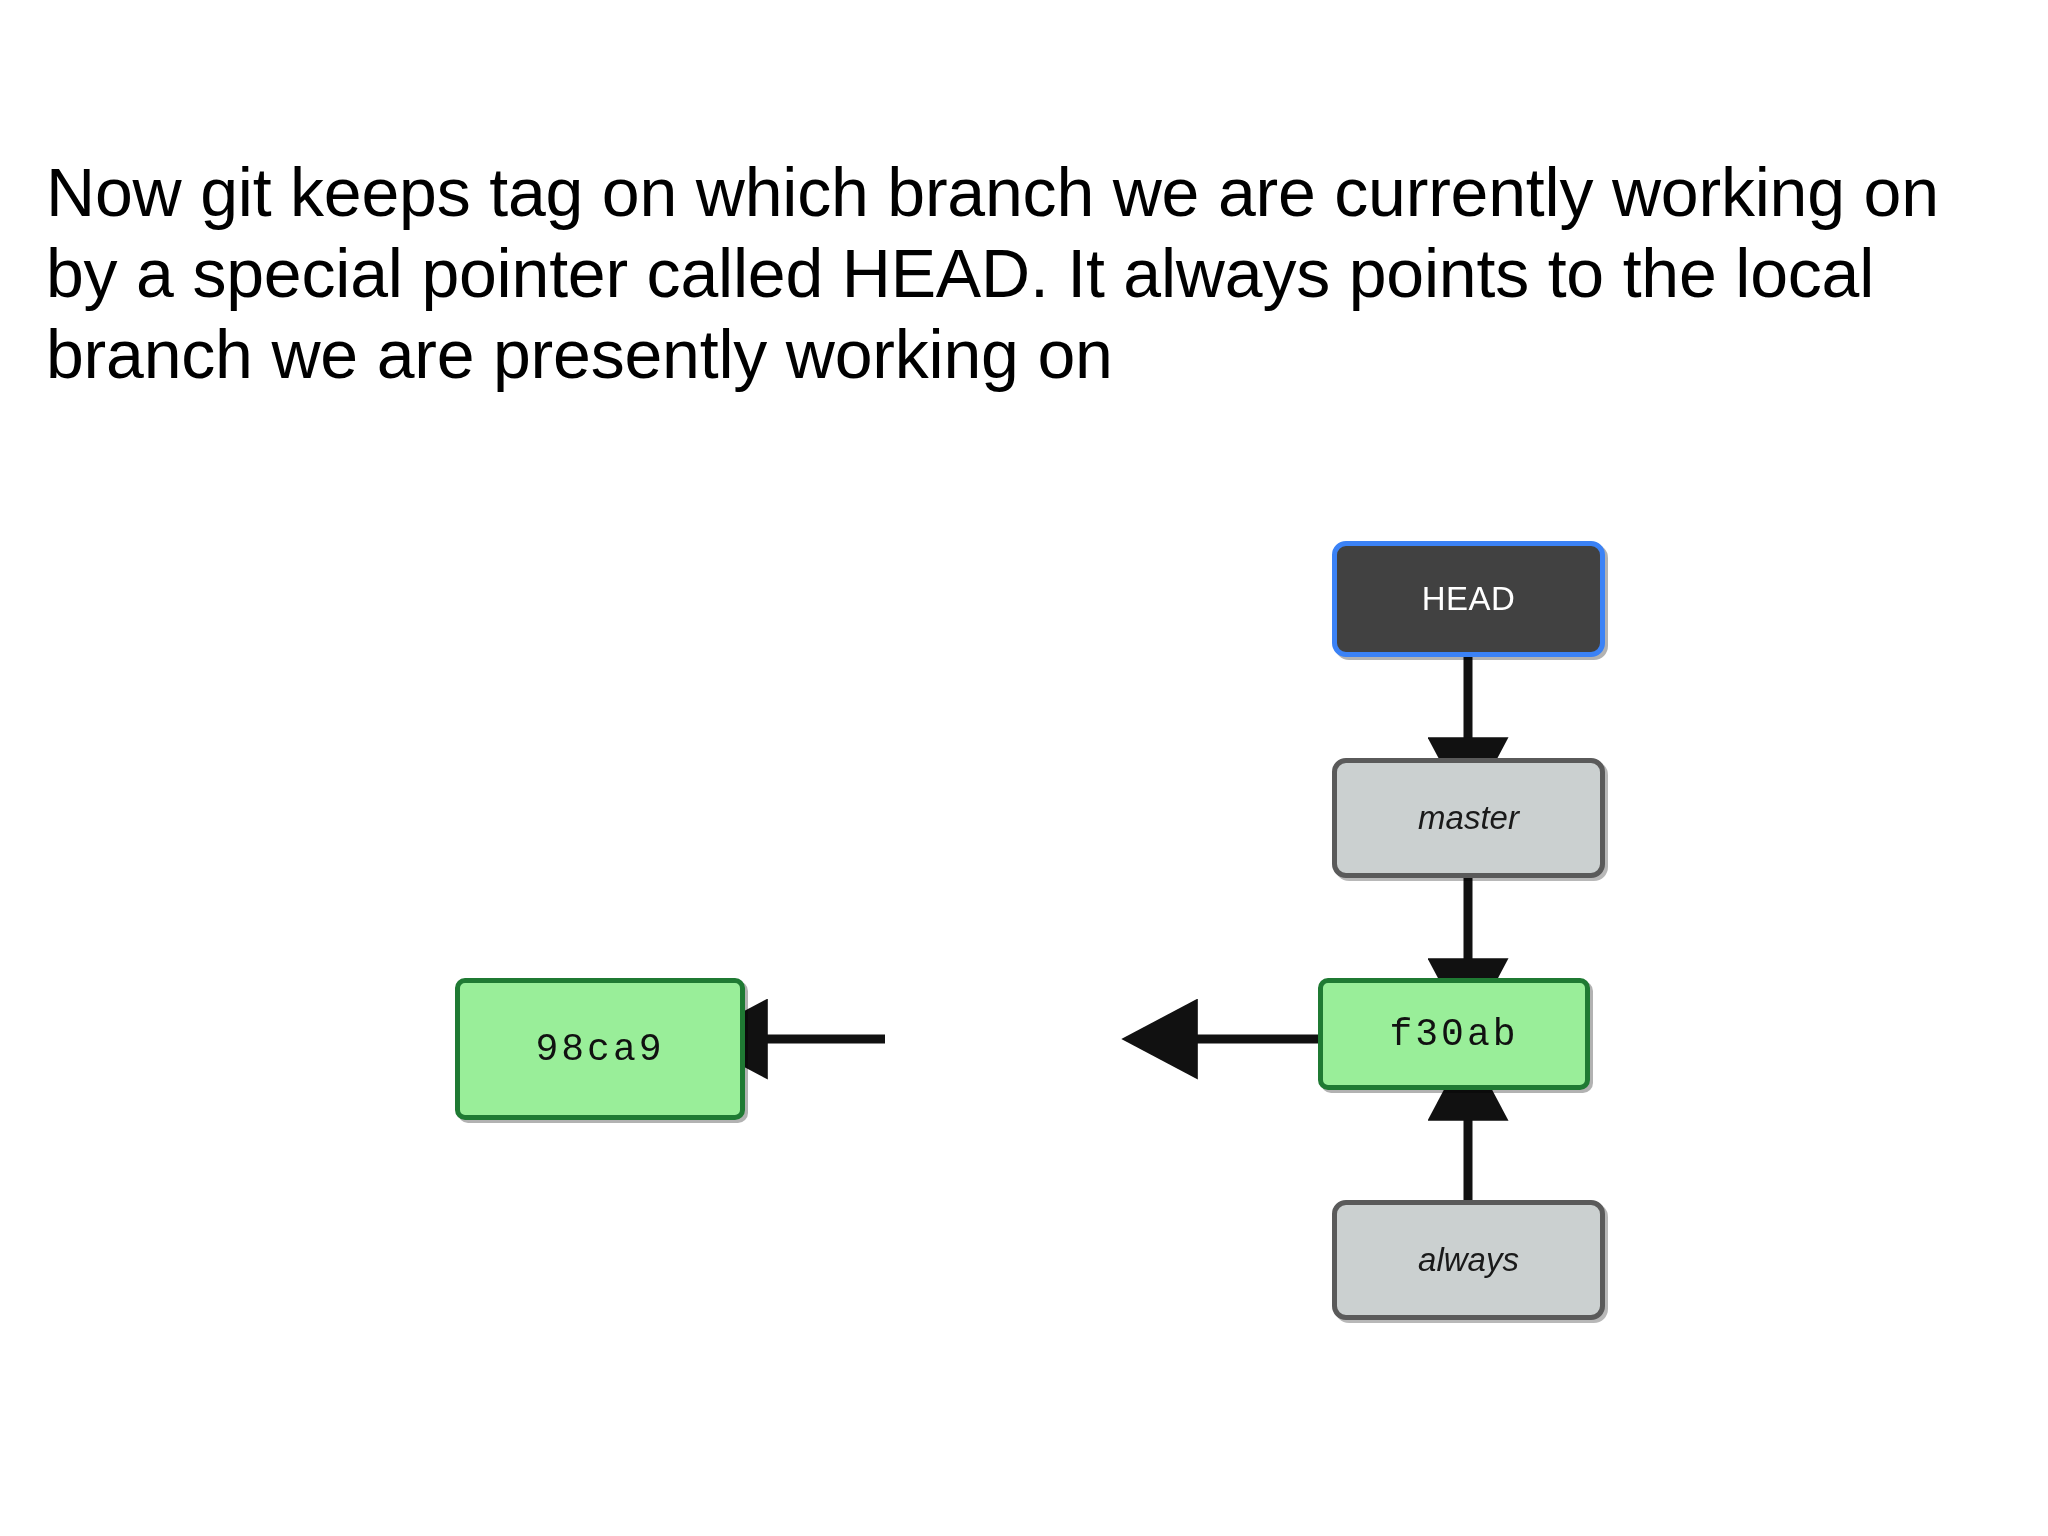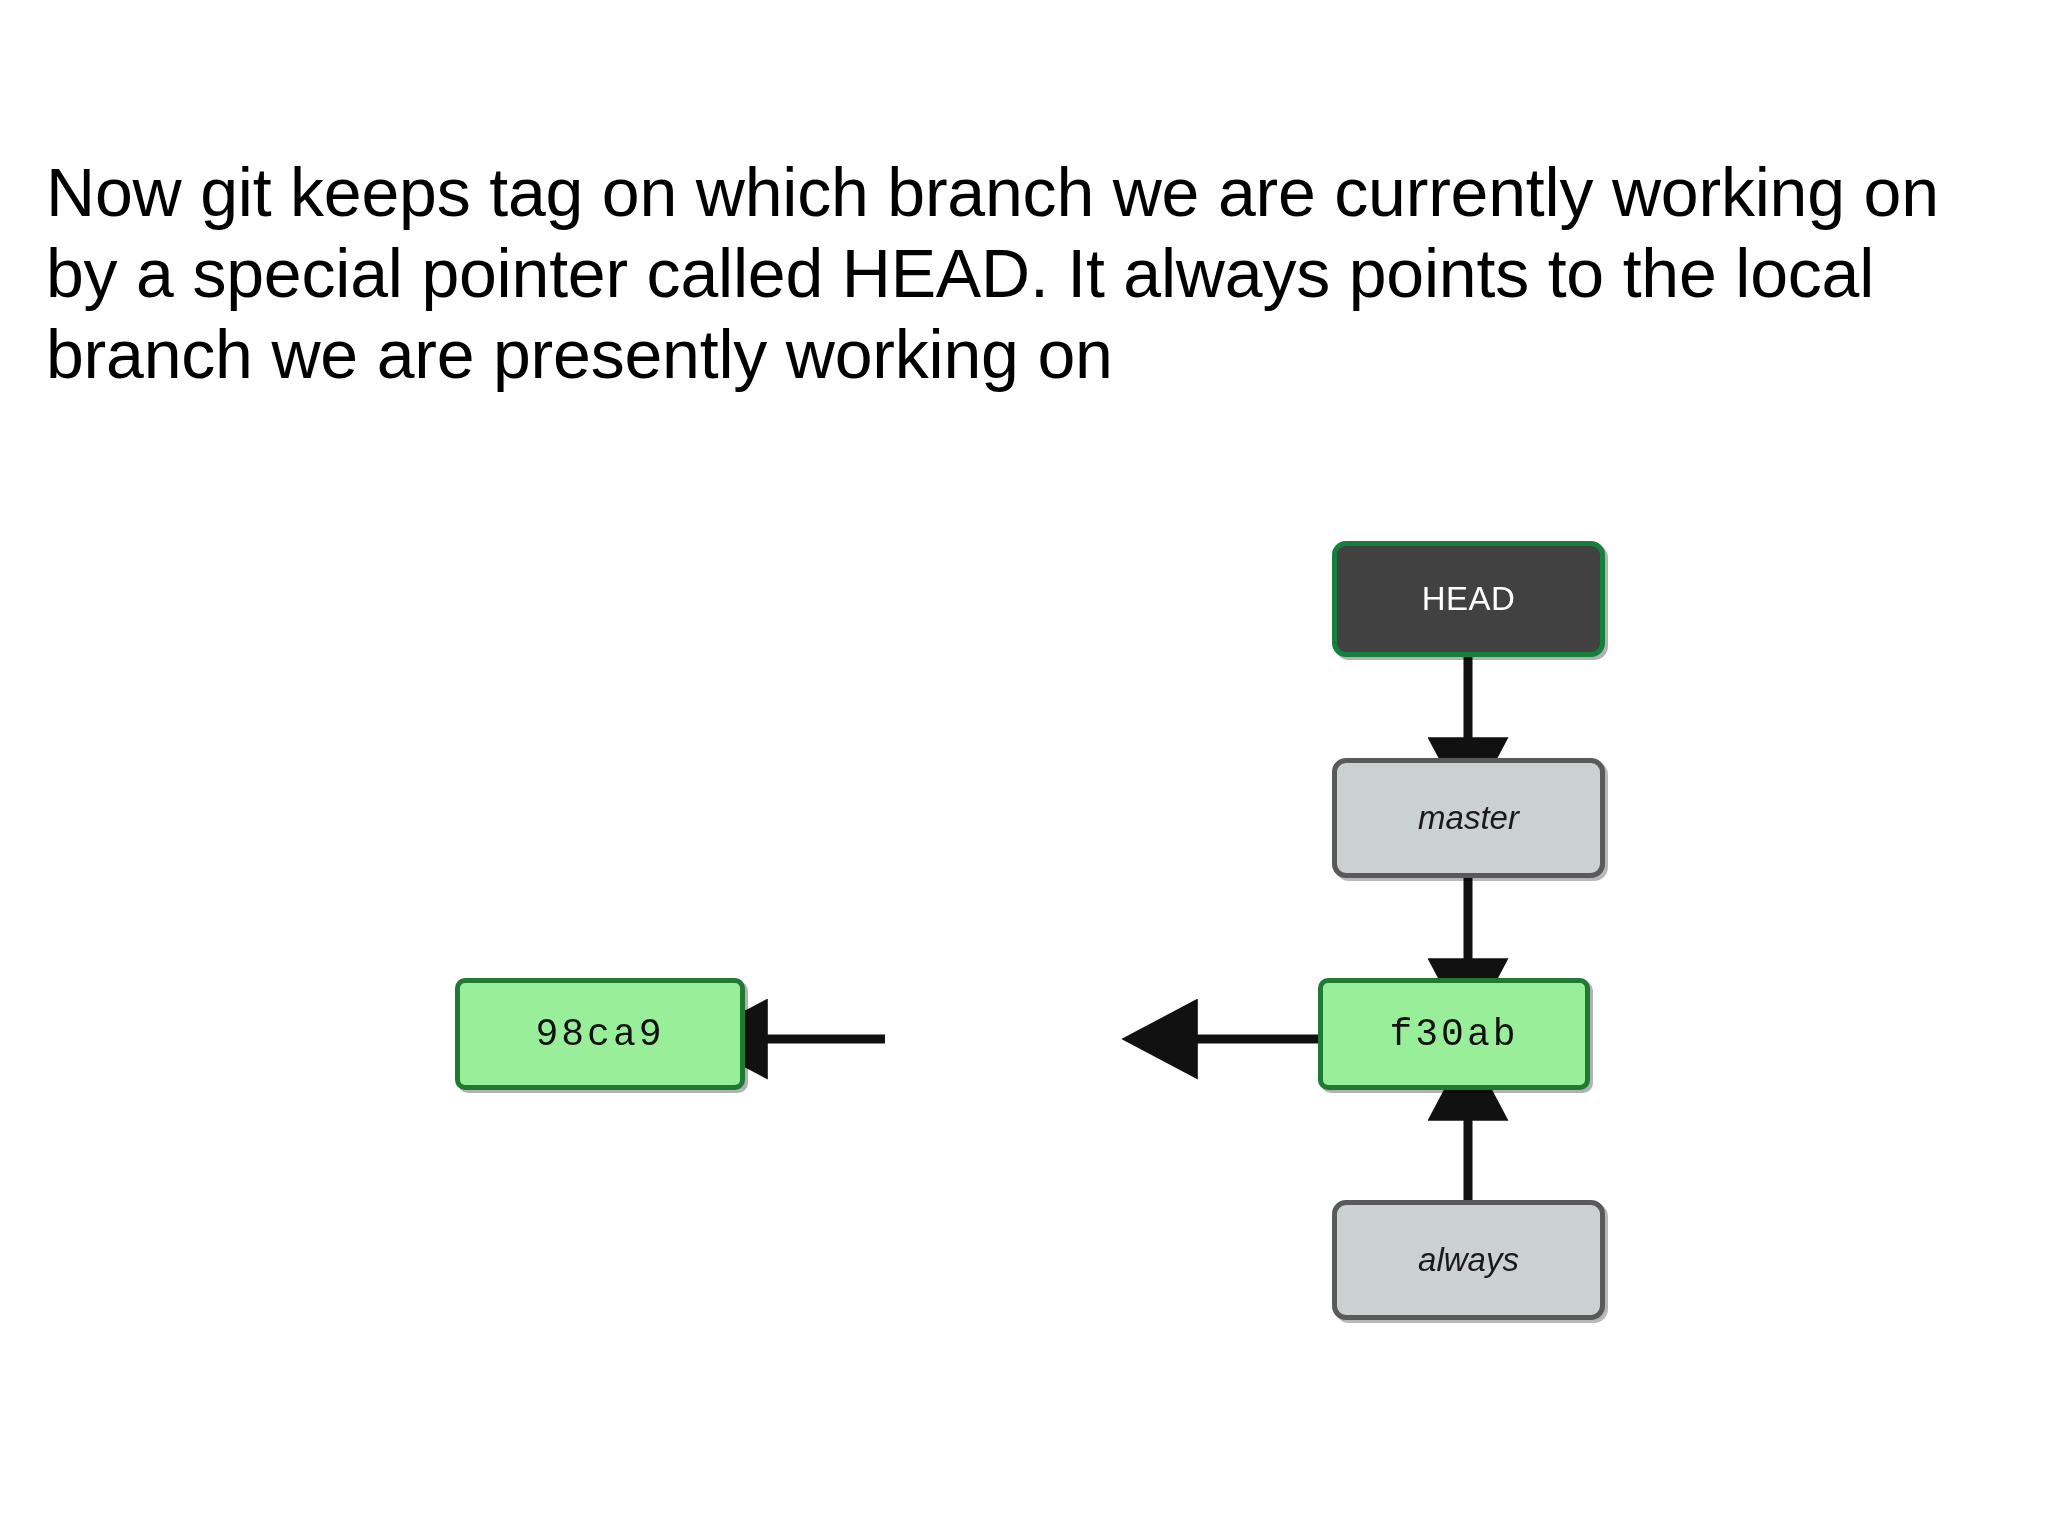--- a/index.html
+++ b/index.html
@@ -72,35 +72,35 @@
     color: #1a1a1a;
     font-family: "Liberation Sans", sans-serif;
     font-size: 33px;
     box-shadow: 3px 3px 0 rgba(0,0,0,0.28);
     font-style: italic;
   }
 
   
   .head {
     background: #414141;
-    border: 5px solid #15803d;
+    border: 5px solid #3b82f6;
     border-radius: 14px;
     color: #ffffff;
     font-family: "Liberation Sans", sans-serif;
     font-size: 33px;
     letter-spacing: 0.5px;
     box-shadow: 3px 3px 0 rgba(0,0,0,0.30);
   }
 
   
   #node-head    { left: 1332px; top: 541px;  width: 273px; height: 116px; }
   #node-master  { left: 1332px; top: 758px;  width: 273px; height: 120px; }
   #node-testing { left: 1332px; top: 1200px; width: 273px; height: 120px; }
 
-  #node-98ca9   { left: 455px;  top: 978px;  width: 290px; height: 112px; }
+  #node-98ca9   { left: 455px;  top: 978px;  width: 290px; height: 142px; }
   #node-34ac2   { left: 885px;  top: 978px;  width: 290px; height: 122px; }
   #node-f30ab   { left: 1318px; top: 978px;  width: 272px; height: 112px; }
 </style>
 </head>
 <body>
 
 <div id="slide-text">Now git keeps tag on which branch we are currently working on
 by a special pointer called HEAD. It always points to the local
 branch we are presently working on</div>
 

